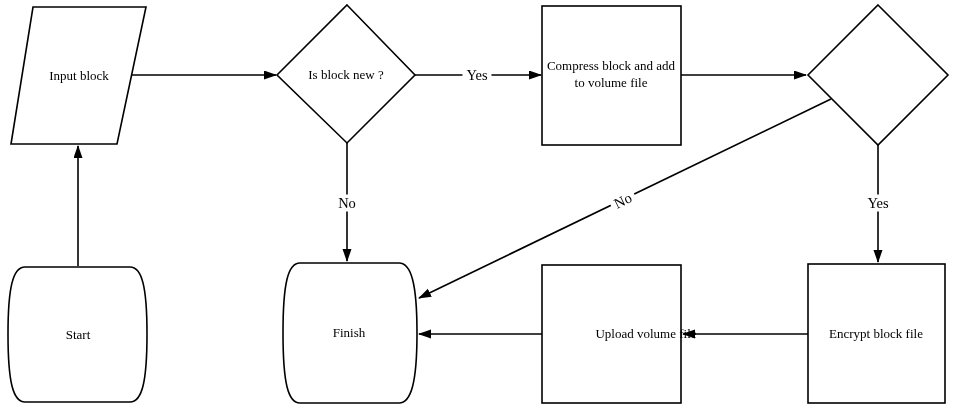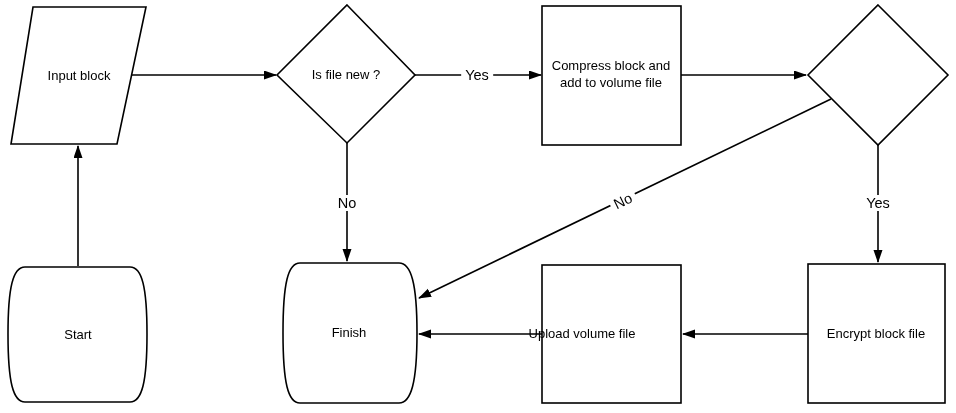--- a/index.html
+++ b/index.html
@@ -1,20 +1,20 @@
 <!DOCTYPE html>
 <html><head>
 <meta charset="utf-8">
 <style>
   html,body{margin:0;padding:0;background:#ffffff;}
   .canvas{
     position:relative;
     width:956px;height:413px;
     background:#ffffff;
-    font-family:Liberation Sans, sans-serif;
+    font-family:Liberation Serif, serif;
     overflow:hidden;
   }
   .canvas svg{position:absolute;left:0;top:0;}
   .shape{fill:#ffffff;stroke:#000000;stroke-width:1.6;}
   .edge{stroke:#000000;stroke-width:1.6;fill:none;}
   .node-label{
     position:absolute;
     transform:translate(-50%,-50%);
     text-align:center;
     font-size:13px;line-height:1.3;
@@ -60,25 +60,25 @@
     <line class="edge" x1="415" y1="75" x2="541" y2="75" marker-end="url(#arrow)"></line>
     <line class="edge" x1="347" y1="143" x2="347" y2="261" marker-end="url(#arrow)"></line>
     <line class="edge" x1="681" y1="75" x2="806" y2="75" marker-end="url(#arrow)"></line>
     <line class="edge" x1="878" y1="145" x2="878" y2="262" marker-end="url(#arrow)"></line>
     <line class="edge" x1="831" y1="99" x2="419" y2="298" marker-end="url(#arrow)"></line>
     <line class="edge" x1="808" y1="334" x2="683" y2="334" marker-end="url(#arrow)"></line>
     <line class="edge" x1="542" y1="334" x2="419" y2="334" marker-end="url(#arrow)"></line>
   </svg>
 
   <div class="node-label" style="left:79px;top:76px;width:110px">Input block</div>
-  <div class="node-label" style="left:346px;top:75px;width:120px">Is file new ?</div>
+  <div class="node-label" style="left:346px;top:75px;width:120px">Is block new ?</div>
   <div class="node-label" style="left:611px;top:75px;width:134px">Compress block and add to volume file</div>
   <div class="node-label" style="left:78px;top:335px;width:100px">Start</div>
   <div class="node-label" style="left:349px;top:333px;width:100px">Finish</div>
-  <div class="node-label" style="left:582px;top:334px;width:130px">Upload volume file</div>
+  <div class="node-label" style="left:646px;top:334px;width:130px">Upload volume file</div>
   <div class="node-label" style="left:876px;top:334px;width:130px">Encrypt block file</div>
 
   <div class="edge-label" style="left:477px;top:75px">Yes</div>
   <div class="edge-label" style="left:347px;top:203px">No</div>
   <div class="edge-label" style="left:878px;top:203px">Yes</div>
   <div class="edge-label rotated" style="left:623px;top:201px">No</div>
 
 </div>
 
 </body></html>

